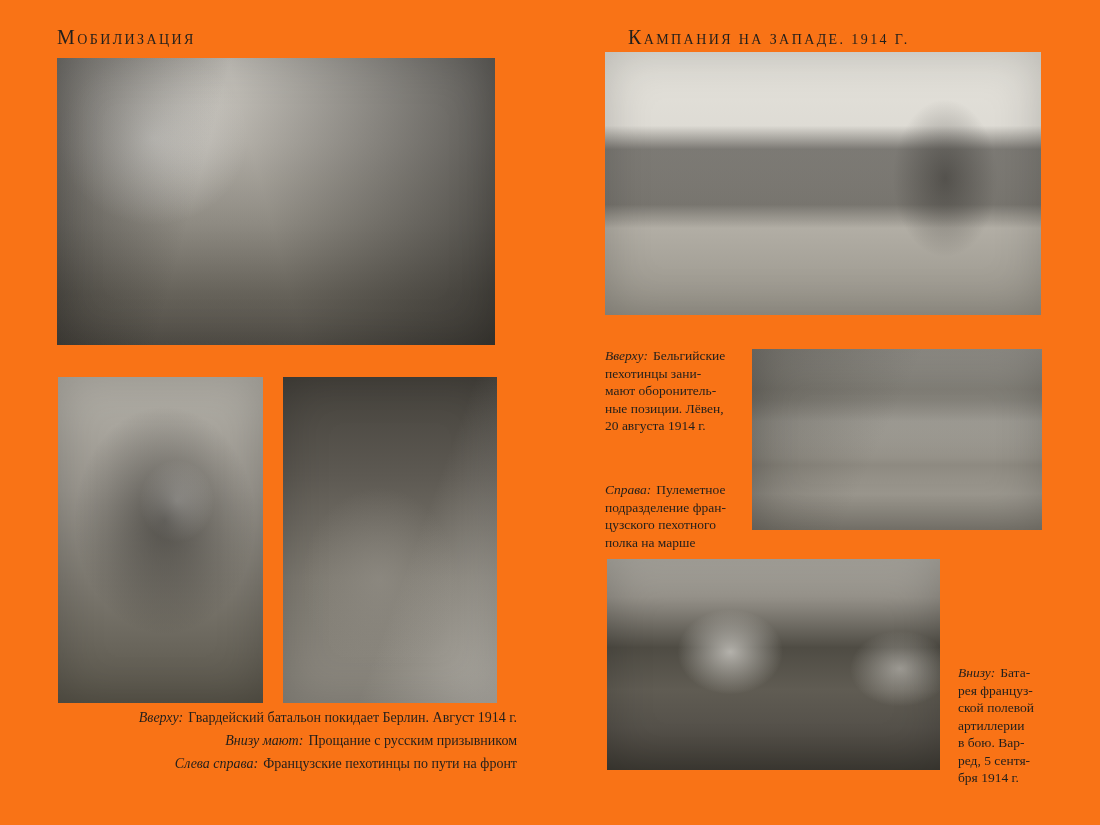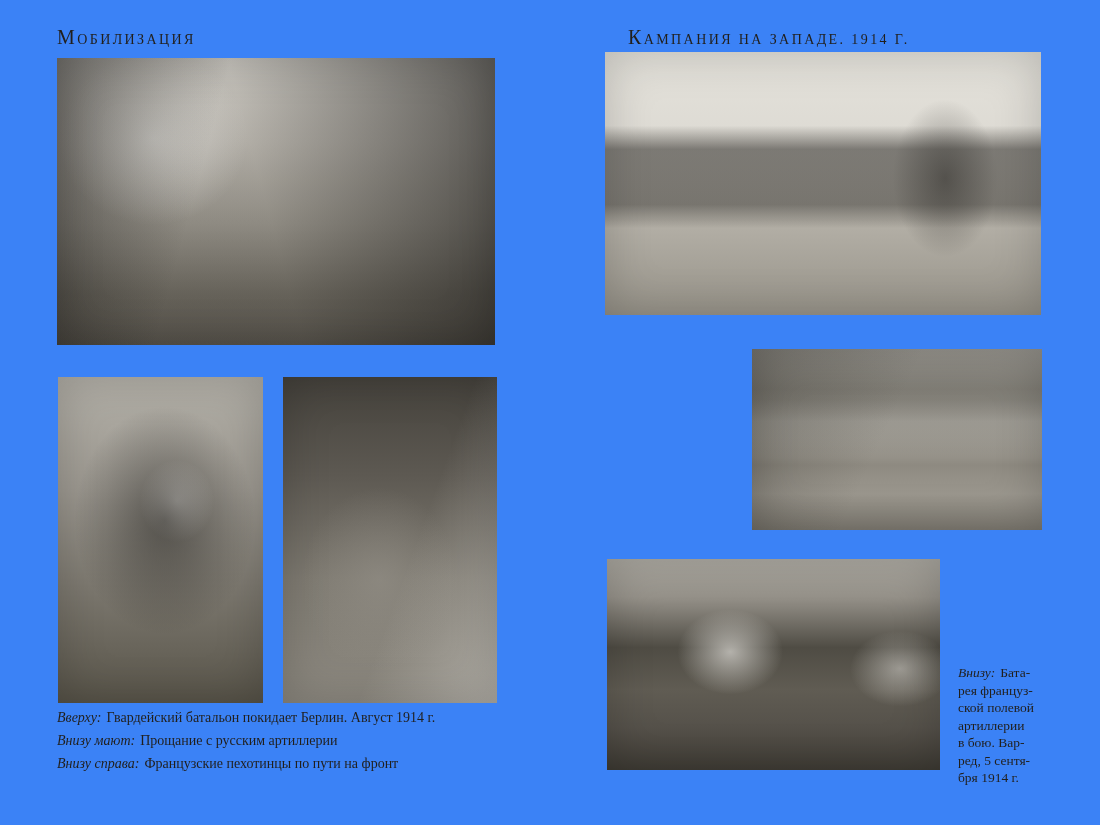--- a/index.html
+++ b/index.html
@@ -1,17 +1,17 @@
 <!DOCTYPE html>
 <html><head>
 <meta charset="utf-8">
 <style>
   html,body { margin:0; padding:0; background:#ffffff; }
   .spread {
-    position:relative; width:1100px; height:825px; background:#3b82f6;
+    position:relative; width:1100px; height:825px; background:#f97316;
     font-family:"Liberation Serif", serif; color:#211f1c; overflow:hidden;
   }
   .page { position:absolute; inset:0; }
 
   .chapter {
     position:absolute; margin:0; font-weight:normal; font-size:14px;
     letter-spacing:2.4px; text-transform:uppercase; color:#211f1c;
     line-height:22px; white-space:nowrap;
   }
   .chapter::first-letter { font-size:20px; letter-spacing:2.4px; }
@@ -57,21 +57,21 @@
       linear-gradient(180deg, #ccc9c2 0%, #a5a299 22%, #b7b4ac 40%, #8e8a81 64%, #9b978e 80%, #7e7a71 100%);
   }
   
   .p-artillery {
     background:
       radial-gradient(ellipse 22% 28% at 37% 44%, rgba(241,239,234,.62), rgba(241,239,234,0) 72%),
       radial-gradient(ellipse 20% 24% at 88% 52%, rgba(241,239,234,.45), rgba(241,239,234,0) 75%),
       linear-gradient(180deg, #aeaba3 0%, #96928a 18%, #4f4c44 42%, #605c53 62%, #55514a 80%, #3f3c35 100%);
   }
 
-  .captions-left { position:absolute; left:57px; top:706px; width:460px; }
+  .captions-left { position:absolute; left:57px; top:706px; width:460px;text-align:right; }
   .caption-line { margin:0; font-size:14px; line-height:23px; }
   .cap-lead { font-style:italic; margin-right:5px; }
   .cap-block { position:absolute; font-size:13.5px; line-height:17.5px; }
   .cap-text { white-space:pre-line; }
 </style>
 </head>
 <body>
 
 <div class="spread">
 
@@ -82,34 +82,47 @@
 
     <div class="photo p-conscript" style="left:58px; top:377px; width:205px; height:326px;" title="Прощание с русским призывником"></div>
 
     <div class="photo p-boxcar" style="left:283px; top:377px; width:214px; height:326px;" title="Французские пехотинцы по пути на фронт"></div>
 
     <div class="captions-left">
       <p class="caption-line">
         <span class="cap-lead">Вверху:</span><span>Гвардейский батальон покидает Берлин. Август 1914 г.</span>
       </p>
       <p class="caption-line">
-        <span class="cap-lead">Внизу мают:</span><span>Прощание с русским артиллерии</span>
+        <span class="cap-lead">Внизу мают:</span><span>Прощание с русским призывником</span>
       </p>
       <p class="caption-line">
-        <span class="cap-lead">Внизу справа:</span><span>Французские пехотинцы по пути на фронт</span>
+        <span class="cap-lead">Слева справа:</span><span>Французские пехотинцы по пути на фронт</span>
       </p>
     </div>
   </section>
 
   <section class="page">
     <h1 class="chapter" style="left:604px; top:26px;margin-left:24px;">Кампания на западе. 1914 г.</h1>
 
     <div class="photo p-barricade" style="left:605px; top:52px; width:436px; height:263px;" title="Бельгийские пехотинцы занимают оборонительные позиции. Лёвен, 20 августа 1914 г."></div>
 
+    <div class="cap-block" style="left:605px; top:347px; width:150px;">
+      <span class="cap-lead">Вверху:</span><span class="cap-text">Бельгийские
+пехотинцы зани-
+мают оборонитель-
+ные позиции. Лёвен,
+20 августа 1914 г.</span>
+    </div>
 
+    <div class="cap-block" style="left:605px; top:481px; width:155px;">
+      <span class="cap-lead">Справа:</span><span class="cap-text">Пулеметное
+подразделение фран-
+цузского пехотного
+полка на марше</span>
+    </div>
 
     <div class="photo p-march" style="left:752px; top:349px; width:290px; height:181px;" title="Пулеметное подразделение французского пехотного полка на марше"></div>
 
     <div class="photo p-artillery" style="left:607px; top:559px; width:333px; height:211px;" title="Батарея французской полевой артиллерии в бою. Варред, 13 сентября 1914 г."></div>
 
     <div class="cap-block" style="left:958px; top:664px; width:118px;">
       <span class="cap-lead">Внизу:</span><span class="cap-text">Бата-
 рея француз-
 ской полевой
 артиллерии

